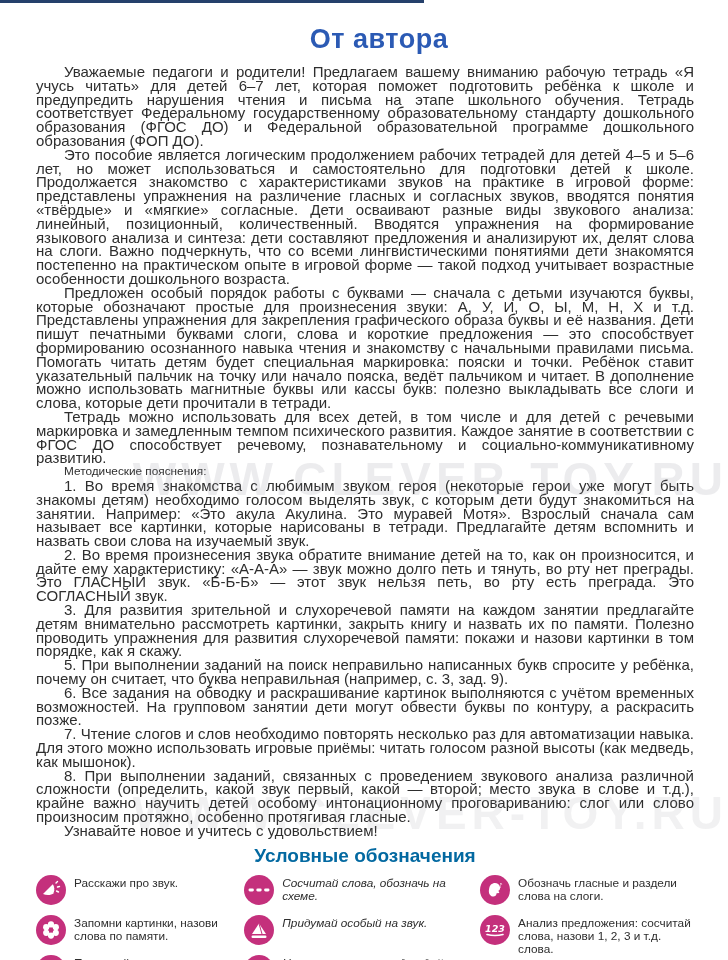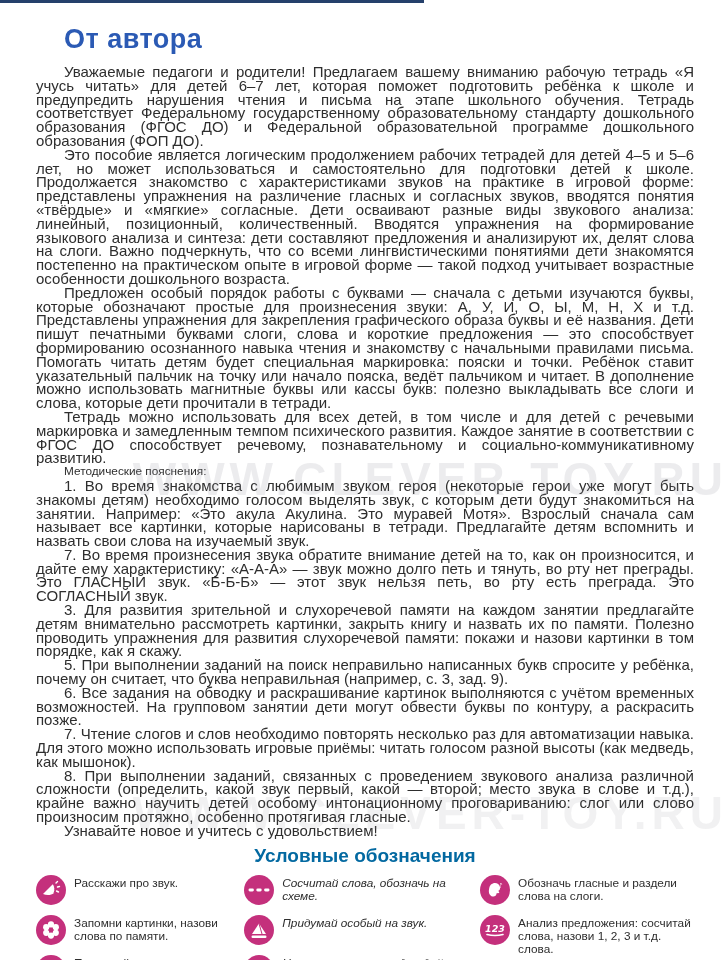--- a/index.html
+++ b/index.html
@@ -31,20 +31,21 @@
   .wm2 { top:786px; color:rgba(150,150,158,0.13); }
   .content {
     position:absolute; left:36px; top:24px; width:658px;
   }
   .page-title {
     color:#2b5ab4;
     font-size:27px;
     font-weight:bold;
     margin:0 0 10px 28px;
     letter-spacing:0.5px;
+    text-align:center;
   }
   .body-text {
     font-size:15px;
     line-height:13.8px;
     text-align:justify;
     margin:0;
     text-indent:28px;
   }
   .method-heading {
     font-weight:normal;
@@ -95,21 +96,21 @@
   <h1 class="page-title">От автора</h1>
 
   <p class="body-text">Уважаемые педагоги и родители! Предлагаем вашему вниманию рабочую тетрадь «Я учусь читать» для детей 6–7 лет, которая поможет подготовить ребёнка к школе и предупредить нарушения чтения и письма на этапе школьного обучения. Тетрадь соответствует Федеральному государственному образовательному стандарту дошкольного образования (ФГОС ДО) и Федеральной образовательной программе дошкольного образования (ФОП ДО).</p>
   <p class="body-text">Это пособие является логическим продолжением рабочих тетрадей для детей 4–5 и 5–6 лет, но может использоваться и самостоятельно для подготовки детей к школе. Продолжается знакомство с характеристиками звуков на практике в игровой форме: представлены упражнения на различение гласных и согласных звуков, вводятся понятия «твёрдые» и «мягкие» согласные. Дети осваивают разные виды звукового анализа: линейный, позиционный, количественный. Вводятся упражнения на формирование языкового анализа и синтеза: дети составляют предложения и анализируют их, делят слова на слоги. Важно подчеркнуть, что со всеми лингвистическими понятиями дети знакомятся постепенно на практическом опыте в игровой форме — такой подход учитывает возрастные особенности дошкольного возраста.</p>
   <p class="body-text">Предложен особый порядок работы с буквами — сначала с детьми изучаются буквы, которые обозначают простые для произнесения звуки: А, У, И, О, Ы, М, Н, Х и т.д. Представлены упражнения для закрепления графического образа буквы и её названия. Дети пишут печатными буквами слоги, слова и короткие предложения — это способствует формированию осознанного навыка чтения и знакомству с начальными правилами письма. Помогать читать детям будет специальная маркировка: пояски и точки. Ребёнок ставит указательный пальчик на точку или начало пояска, ведёт пальчиком и читает. В дополнение можно использовать магнитные буквы или кассы букв: полезно выкладывать все слоги и слова, которые дети прочитали в тетради.</p>
   <p class="body-text">Тетрадь можно использовать для всех детей, в том числе и для детей с речевыми маркировка и замедленным темпом психического развития. Каждое занятие в соответствии с ФГОС ДО способствует речевому, познавательному и социально-коммуникативному развитию.</p>
 
   <p class="method-heading">Методические пояснения:</p>
 
   <p class="body-text">1. Во время знакомства с любимым звуком героя (некоторые герои уже могут быть знакомы детям) необходимо голосом выделять звук, с которым дети будут знакомиться на занятии. Например: «Это акула Акулина. Это муравей Мотя». Взрослый сначала сам называет все картинки, которые нарисованы в тетради. Предлагайте детям вспомнить и назвать свои слова на изучаемый звук.</p>
-  <p class="body-text">7. Во время произнесения звука обратите внимание детей на то, как он произносится, и дайте ему характеристику: «А-А-А» — звук можно долго петь и тянуть, во рту нет преграды. Это ГЛАСНЫЙ звук. «Б-Б-Б» — этот звук нельзя петь, во рту есть преграда. Это СОГЛАСНЫЙ звук.</p>
+  <p class="body-text">2. Во время произнесения звука обратите внимание детей на то, как он произносится, и дайте ему характеристику: «А-А-А» — звук можно долго петь и тянуть, во рту нет преграды. Это ГЛАСНЫЙ звук. «Б-Б-Б» — этот звук нельзя петь, во рту есть преграда. Это СОГЛАСНЫЙ звук.</p>
   <p class="body-text">3. Для развития зрительной и слухоречевой памяти на каждом занятии предлагайте детям внимательно рассмотреть картинки, закрыть книгу и назвать их по памяти. Полезно проводить упражнения для развития слухоречевой памяти: покажи и назови картинки в том порядке, как я скажу.</p>
   <p class="body-text">5. При выполнении заданий на поиск неправильно написанных букв спросите у ребёнка, почему он считает, что буква неправильная (например, с. 3, зад. 9).</p>
   <p class="body-text">6. Все задания на обводку и раскрашивание картинок выполняются с учётом временных возможностей. На групповом занятии дети могут обвести буквы по контуру, а раскрасить позже.</p>
   <p class="body-text">7. Чтение слогов и слов необходимо повторять несколько раз для автоматизации навыка. Для этого можно использовать игровые приёмы: читать голосом разной высоты (как медведь, как мышонок).</p>
   <p class="body-text">8. При выполнении заданий, связанных с проведением звукового анализа различной сложности (определить, какой звук первый, какой — второй; место звука в слове и т.д.), крайне важно научить детей особому интонационному проговариванию: слог или слово произносим протяжно, особенно протягивая гласные.</p>
 
   <p class="body-text">Узнавайте новое и учитесь с удовольствием!</p>
 
   <div class="legend-heading">Условные обозначения</div>
 

